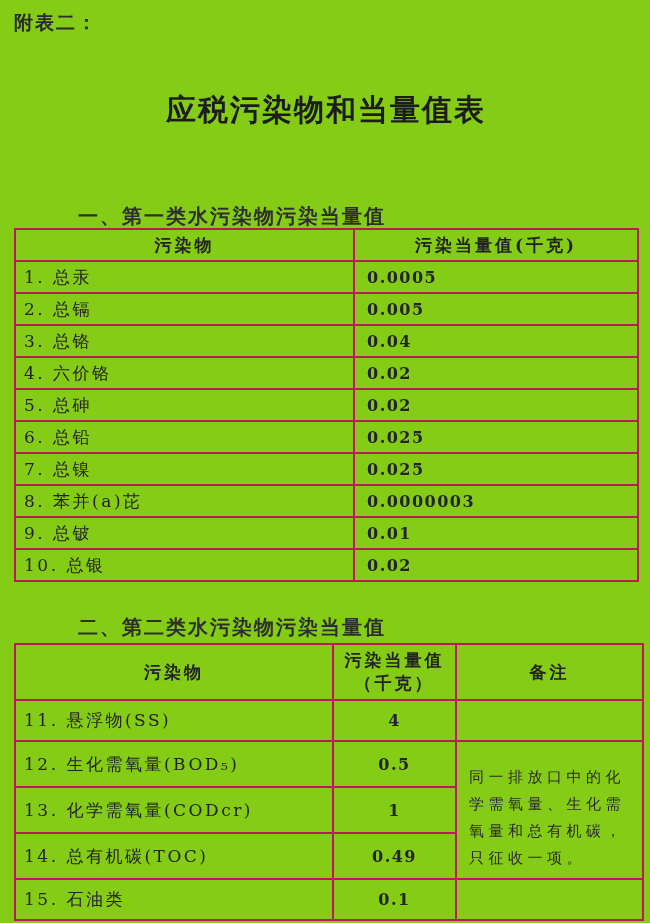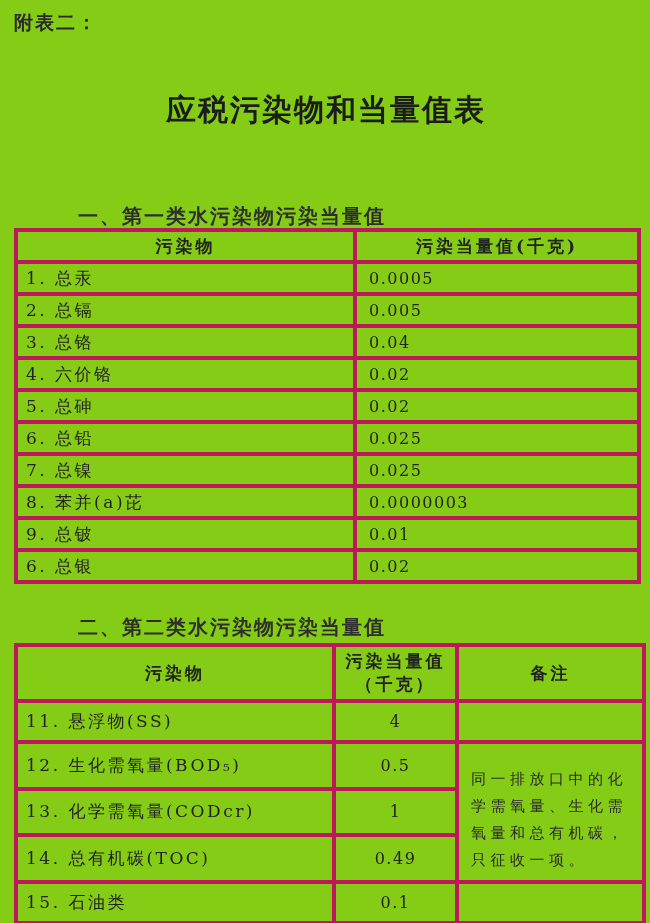--- a/index.html
+++ b/index.html
@@ -27,35 +27,35 @@
     font-size:20px; font-weight:bold; letter-spacing:2px; color:#2e2e2e;
   }
   .sec1 { top:187px; }
   .sec2 { top:598px; }
 
   table {
     position:absolute; left:14px;
     border-collapse:collapse; table-layout:fixed;
     border:2px solid #3a3a3a;
   }
-  th, td { border:4px solid #be185d; overflow:hidden; }
+  th, td { border:2px solid #be185d; overflow:hidden; }
   #table1 { top:228px; width:623px; }
   #table2 { top:643px; width:628px; }
 
   th {
     font-family:"DejaVu Serif", serif;
     font-size:17px; font-weight:600; letter-spacing:3px;
     text-align:center; vertical-align:middle; white-space:pre-line;
     color:#222; line-height:1.35;
   }
   td.label {
     text-align:left; padding-left:8px;
     font-size:17px; letter-spacing:2.5px; color:#242424;
   }
-  td.value { font-size:16px; letter-spacing:1.5px; color:#242424; }
+  td.value { font-size:16px; letter-spacing:1.5px; color:#242424;font-weight:bold; }
   #table1 td.value { text-align:left; padding-left:12px; }
   #table2 td.value { text-align:center; }
 
   td.remark {
     font-size:15px; letter-spacing:4.5px; line-height:27px;
     padding:22px 8px 6px 12px; text-align:left; vertical-align:middle;
     white-space:pre-line; color:#2a2a2a;
   }
   #table1 tr { height:32px; }
   #table2 thead tr { height:56px; }
@@ -114,21 +114,21 @@
       </tr>
       <tr>
         <td class="label">8. 苯并(a)芘</td>
         <td class="value">0.0000003</td>
       </tr>
       <tr>
         <td class="label">9. 总铍</td>
         <td class="value">0.01</td>
       </tr>
       <tr>
-        <td class="label">6. 总银</td>
+        <td class="label">10. 总银</td>
         <td class="value">0.02</td>
       </tr>
     </tbody>
   </table>
 
   <h2 class="section-heading sec2">二、第二类水污染物污染当量值</h2>
 
   <table id="table2">
     <colgroup>
         <col style="width:318px">

